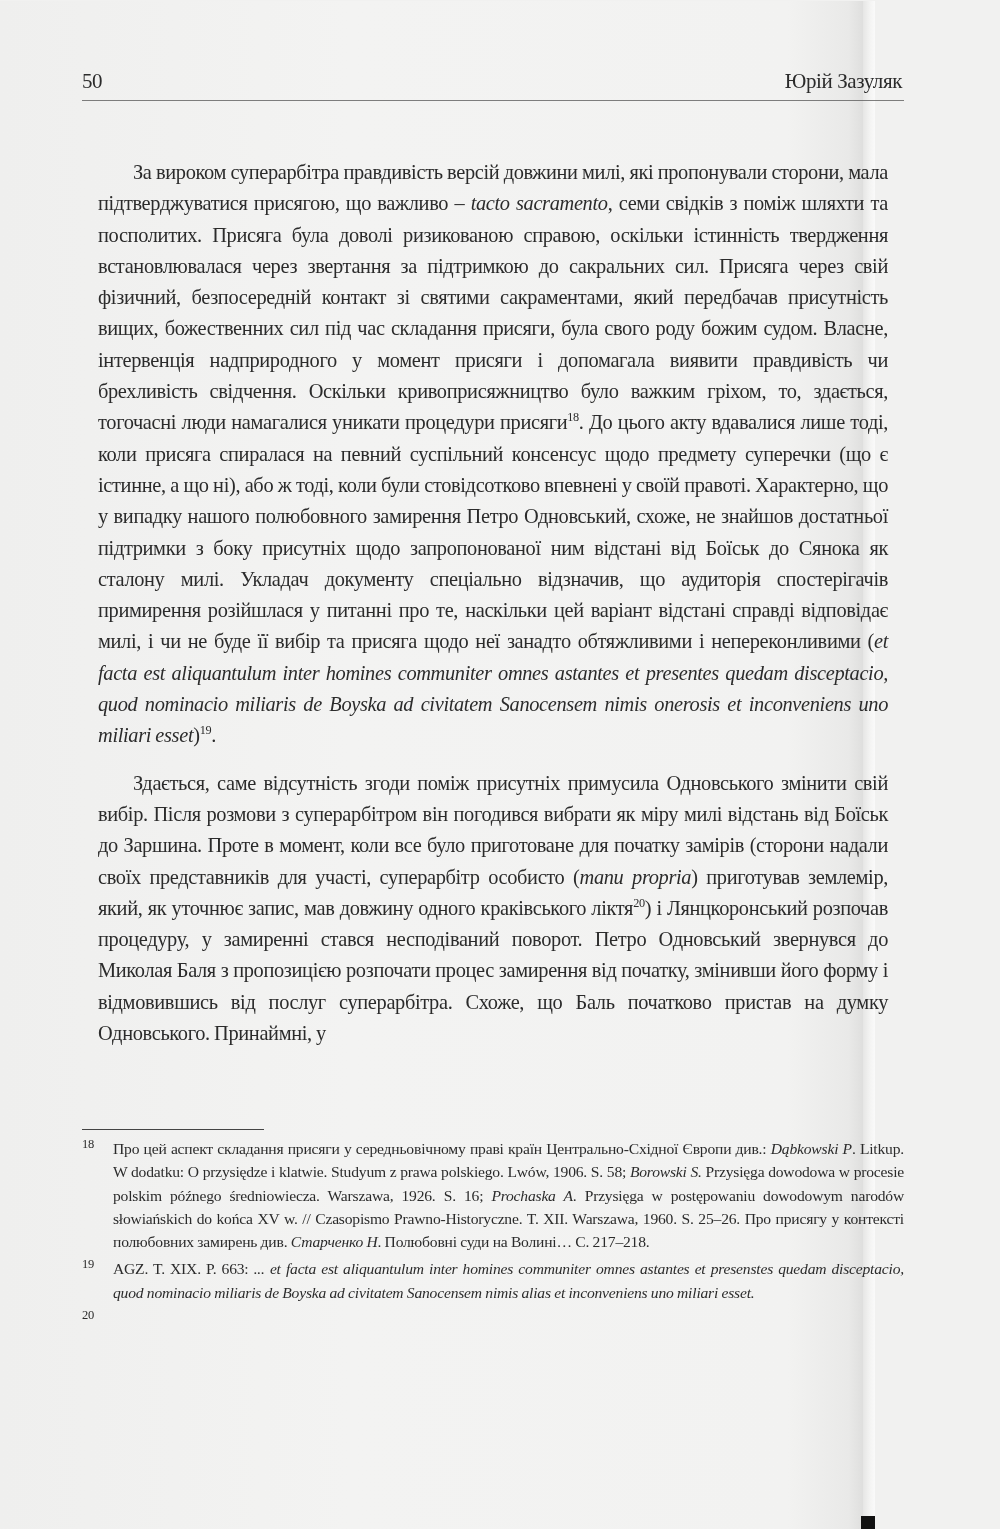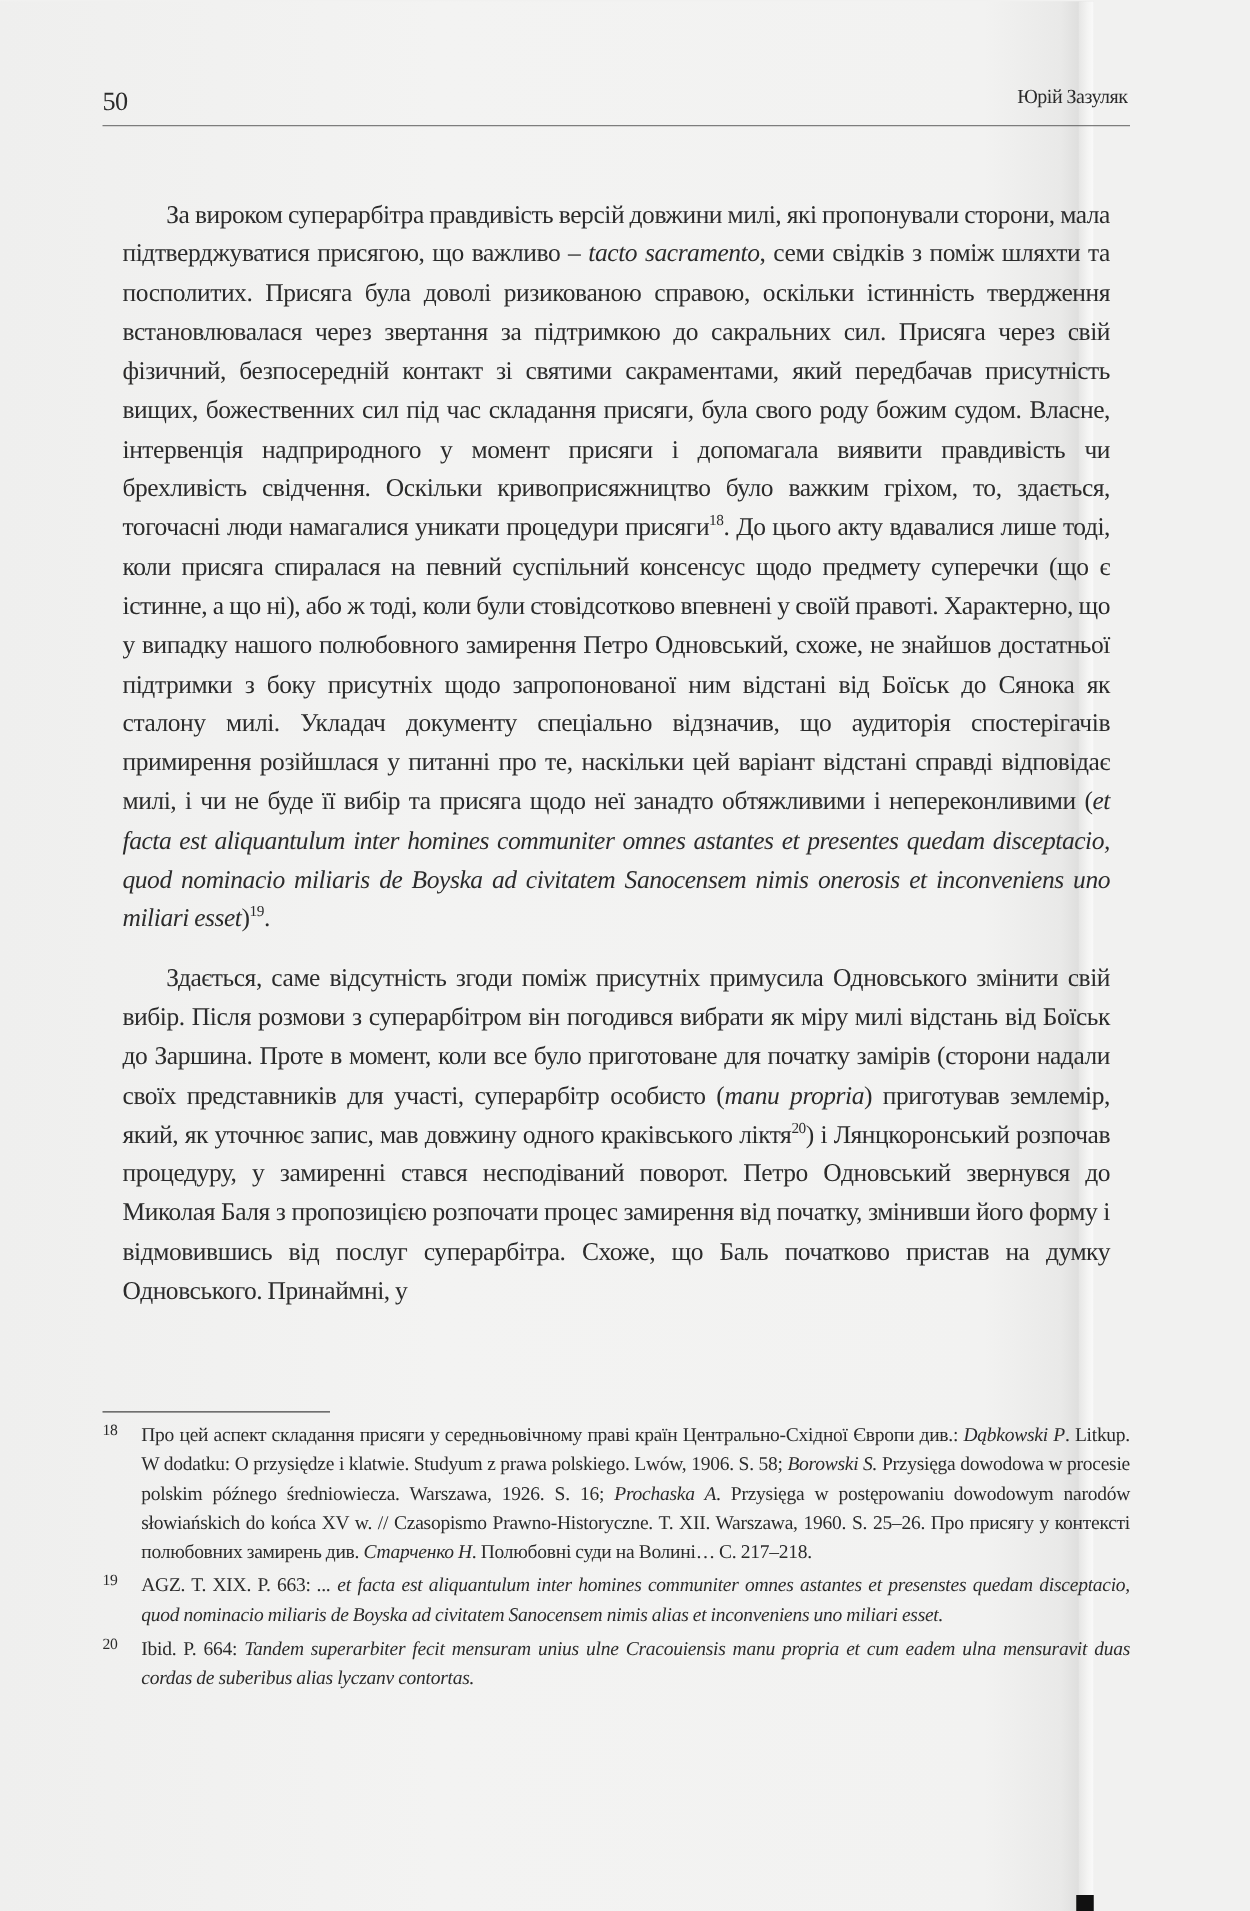--- a/index.html
+++ b/index.html
@@ -50,21 +50,21 @@
     position: absolute;
     left: 0;
     top: 0;
     font-size: 21px;
     letter-spacing: -0.5px;
   }
   .running-head {
     position: absolute;
     right: 0;
     top: 0;
-    font-size: 16px;
+    font-size: 21px;
     letter-spacing: -0.4px;
   }
   .header-rule {
     position: absolute;
     left: 82px;
     top: 99px;
     width: 822px;
     height: 1px;
     background: #555;
     opacity: 0.75;
@@ -149,16 +149,15 @@
     <div class="footnote">
       <span class="fn-mark">18</span>
       <span class="fn-body"><span>Про цей аспект складання присяги у середньовічному праві країн Центрально-Східної Європи див.: </span><i>Dąbkowski P</i><span>. Litkup. W dodatku: O przysiędze i klatwie. Studyum z prawa polskiego. Lwów, 1906. S. 58; </span><i>Borowski S.</i><span> Przysięga dowodowa w procesie polskim późnego średniowiecza. Warszawa, 1926. S. 16; </span><i>Prochaska A</i><span>. Przysięga w postępowaniu dowodowym narodów słowiańskich do końca XV w. // Czasopismo Prawno-Historyczne. T. XII. Warszawa, 1960. S. 25–26. Про присягу у контексті полюбовних замирень див. </span><i>Старченко Н</i><span>. Полю­бовні суди на Волині… С. 217–218.</span></span>
     </div>
     <div class="footnote">
       <span class="fn-mark">19</span>
       <span class="fn-body"><span>AGZ. T. XIX. P. 663: </span><i>... et facta est aliquantulum inter homines communiter omnes astantes et presenstes quedam disceptacio, quod nominacio miliaris de Boyska ad civitatem Sanocensem nimis alias et inconveniens uno miliari esset.</i></span>
     </div>
     <div class="footnote">
       <span class="fn-mark">20</span>
-      <span class="fn-body"><span>Ibid. P. 664: </span><i>Tandem superarbiter fecit mensuram unius ulne Cracouiensis manu propria et cum eadem ulna mensuravit duas cordas de suberibus alias lyczanv contortas.</i></span>
     </div>
   </div>
 </div>
 
 </body></html>

